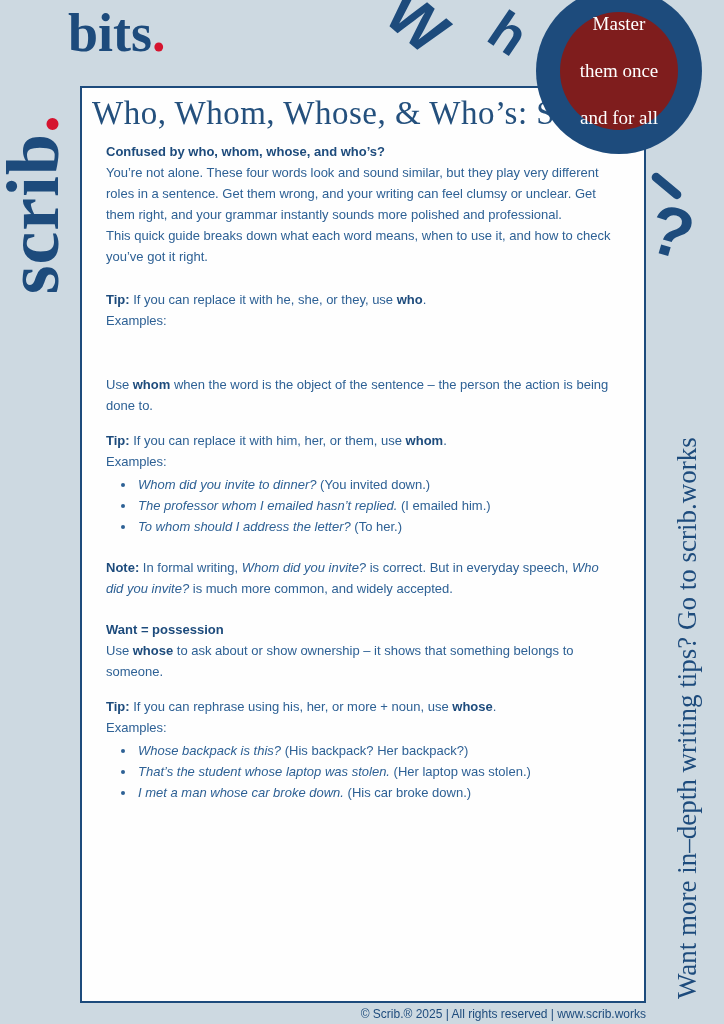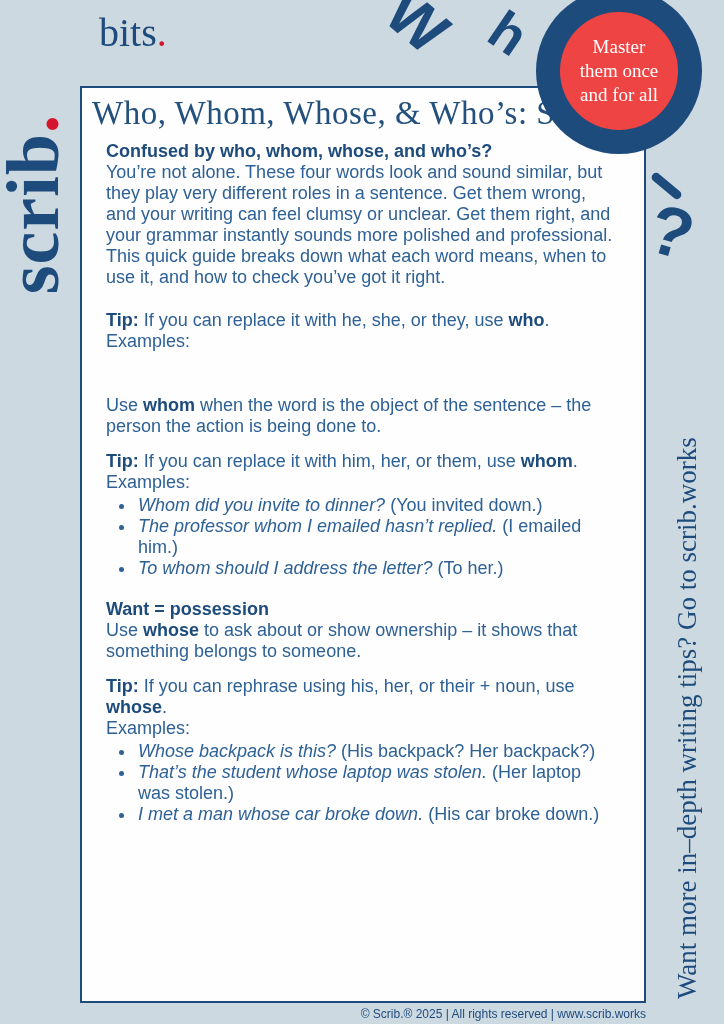--- a/index.html
+++ b/index.html
@@ -16,56 +16,56 @@
   .logo-vertical {
     position:absolute; left:-112px; top:172px; width:292px; height:64px;
     transform:rotate(-90deg);
     font-family:"Liberation Serif", serif; font-weight:bold;
     font-size:74px; line-height:62px; letter-spacing:1px;
     color:#1d4b7c; text-align:center; white-space:nowrap;
   }
   
   .logo-top {
     position:absolute; left:68px; top:0px;
-    font-family:"Liberation Serif", serif; font-weight:normal;
-    font-size:40px; line-height:66px; color:#1d4b7c;margin-left:31px;
+    font-family:"Liberation Serif", serif; font-weight:bold;
+    font-size:54px; line-height:66px; color:#1d4b7c;
   }
 
   
   .decor-w { position:absolute; left:388px; top:-14px; font-weight:bold; font-size:62px; color:#1d4b7c; transform:rotate(40deg); }
   .decor-h { position:absolute; left:492px; top:2px;  font-weight:bold; font-size:54px; color:#1d4b7c; transform:rotate(34deg); }
   .decor-apostrophe { position:absolute; left:662px; top:168px; width:9px; height:36px; background:#1d4b7c; border-radius:5px; transform:rotate(-50deg); }
   .decor-q { position:absolute; left:650px; top:192px; font-weight:bold; font-size:70px; color:#1d4b7c; transform:rotate(16deg); }
 
   
   .badge {
     position:absolute; left:536px; top:-12px; width:166px; height:166px;
     border-radius:50%; background:#1d4b7c;
     display:flex; align-items:center; justify-content:center; z-index:5;
   }
   .badge-inner {
-    width:118px; height:118px; border-radius:50%; background:#ef4444;
+    width:118px; height:118px; border-radius:50%; background:#7f1d1d;
     color:#ffffff; font-family:"Liberation Serif", serif;
     font-size:19px; line-height:24px; text-align:center;
-    display:flex; flex-direction:column; align-items:center; justify-content:center;
+    display:flex; flex-direction:column; align-items:center; justify-content:space-between;
   }
 
   
   .content-box {
     position:absolute; left:80px; top:86px; width:566px; height:917px;
     background:#fefefe; border:2px solid #1d4b7c;
   }
   .title {
     font-family:"Liberation Serif", serif; font-weight:normal;
     font-size:33px; line-height:40px; letter-spacing:0.5px;
     color:#24507d; padding:5px 0 0 10px; white-space:nowrap;
   }
   .content {
     padding:8px 28px 0 24px;
-    font-size:18px; line-height:21px; color:#2e6195;
+    font-size:13px; line-height:21px; color:#2e6195;
   }
   .content b { font-weight:bold; color:#1d4b7c; }
   .section { margin-top:22px; }
   .section-sm { margin-top:20px; }
   .tip { margin-top:14px; }
   .content ul { margin:2px 0 0 0; padding-left:30px; }
   .content li { padding-left:2px; }
   .content li i { font-style:italic; }
 
   
@@ -117,24 +117,25 @@
       <div class="section">
         <p><br><span>Use </span><b>whom</b><span> when the word is the object of the sentence – the person the action is being done to.</span></p>
         <p class="tip"><b>Tip:</b><span> If you can replace it with him, her, or them, use </span><b>whom</b><span>.</span><br><span>Examples:</span></p>
         <ul>
           <li><i>Whom did you invite to dinner?</i><span> (You invited down.)</span></li>
           <li><i>The professor whom I emailed hasn’t replied.</i><span> (I emailed him.)</span></li>
           <li><i>To whom should I address the letter?</i><span> (To her.)</span></li>
         </ul>
       </div>
 
+      <p class="section-sm"><b>Note:</b><span> In formal writing, </span><i>Whom did you invite?</i><span> is correct. But in everyday speech, </span><i>Who did you invite?</i><span> is much more common, and widely accepted.</span></p>
 
       <div class="section-sm">
         <p><b>Want = possession</b><br><span>Use </span><b>whose</b><span> to ask about or show ownership – it shows that something belongs to someone.</span></p>
-        <p class="tip"><b>Tip:</b><span> If you can rephrase using his, her, or their + noun, use </span><b>whose</b><span>.</span><br><span>Examples:</span></p>
+        <p class="tip"><b>Tip:</b><span> If you can rephrase using his, her, or more + noun, use </span><b>whose</b><span>.</span><br><span>Examples:</span></p>
         <ul>
           <li><i>Whose backpack is this?</i><span> (His backpack? Her backpack?)</span></li>
           <li><i>That’s the student whose laptop was stolen.</i><span> (Her laptop was stolen.)</span></li>
           <li><i>I met a man whose car broke down.</i><span> (His car broke down.)</span></li>
         </ul>
       </div>
 
     </div>
   </div>
 

